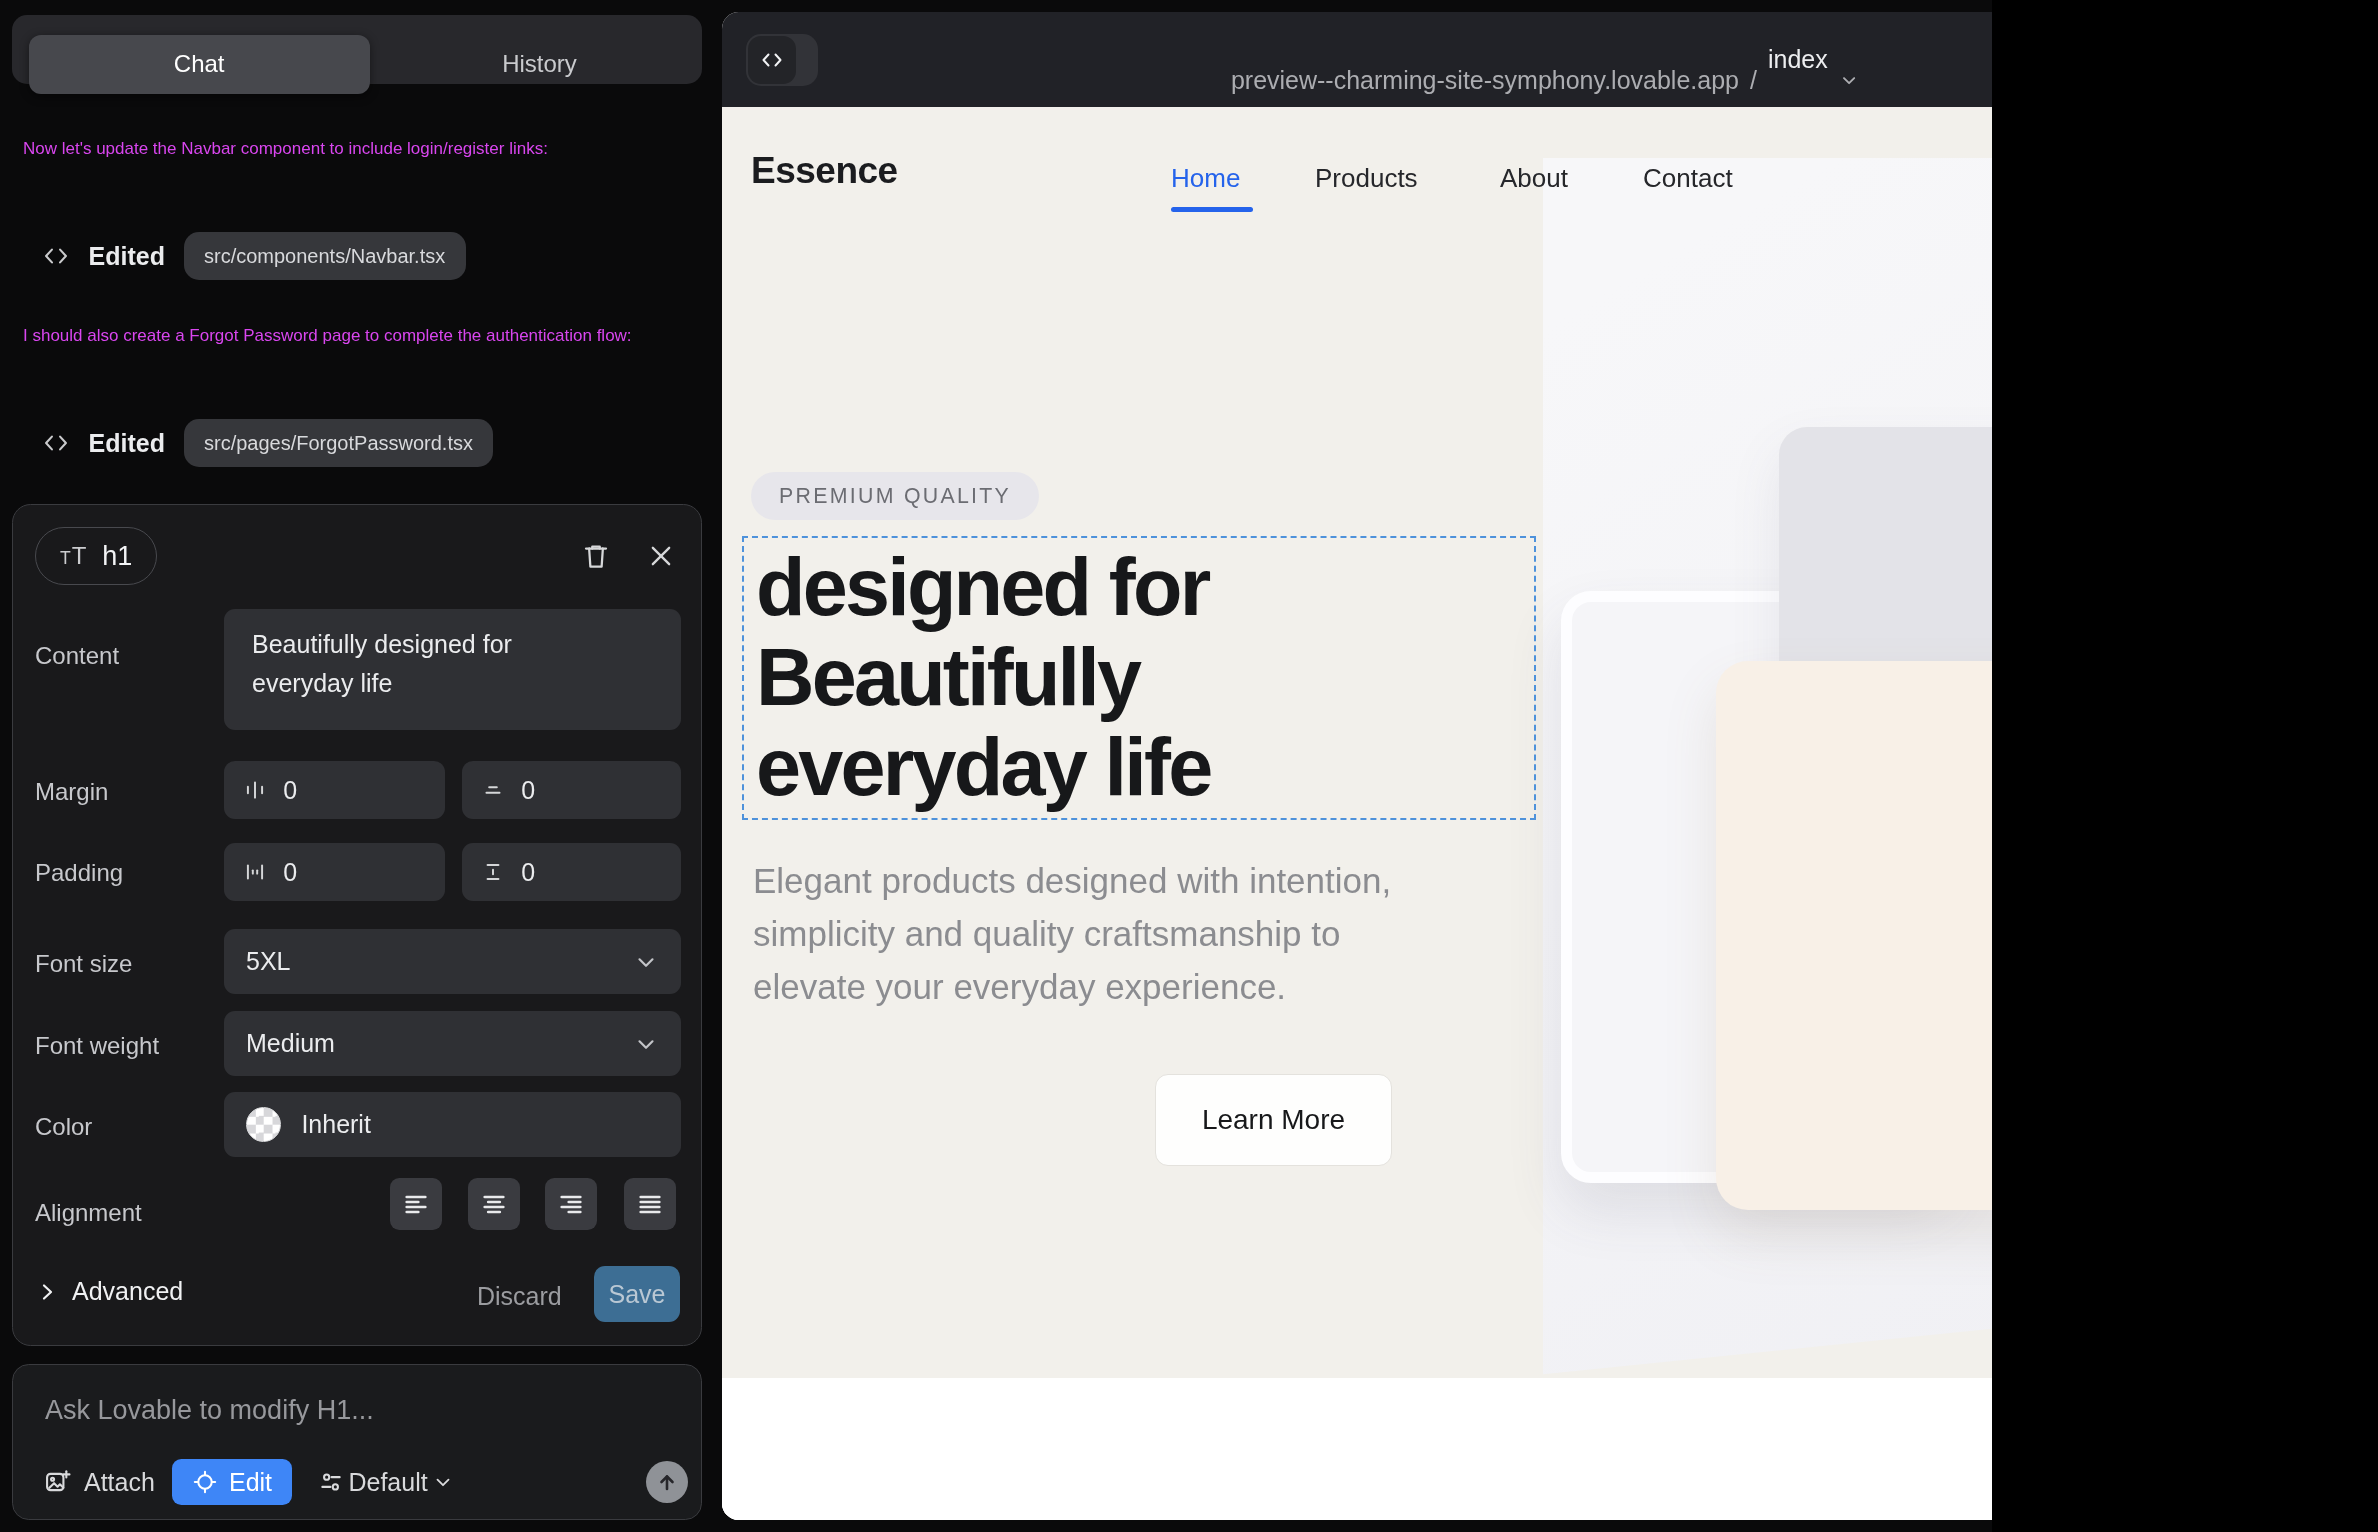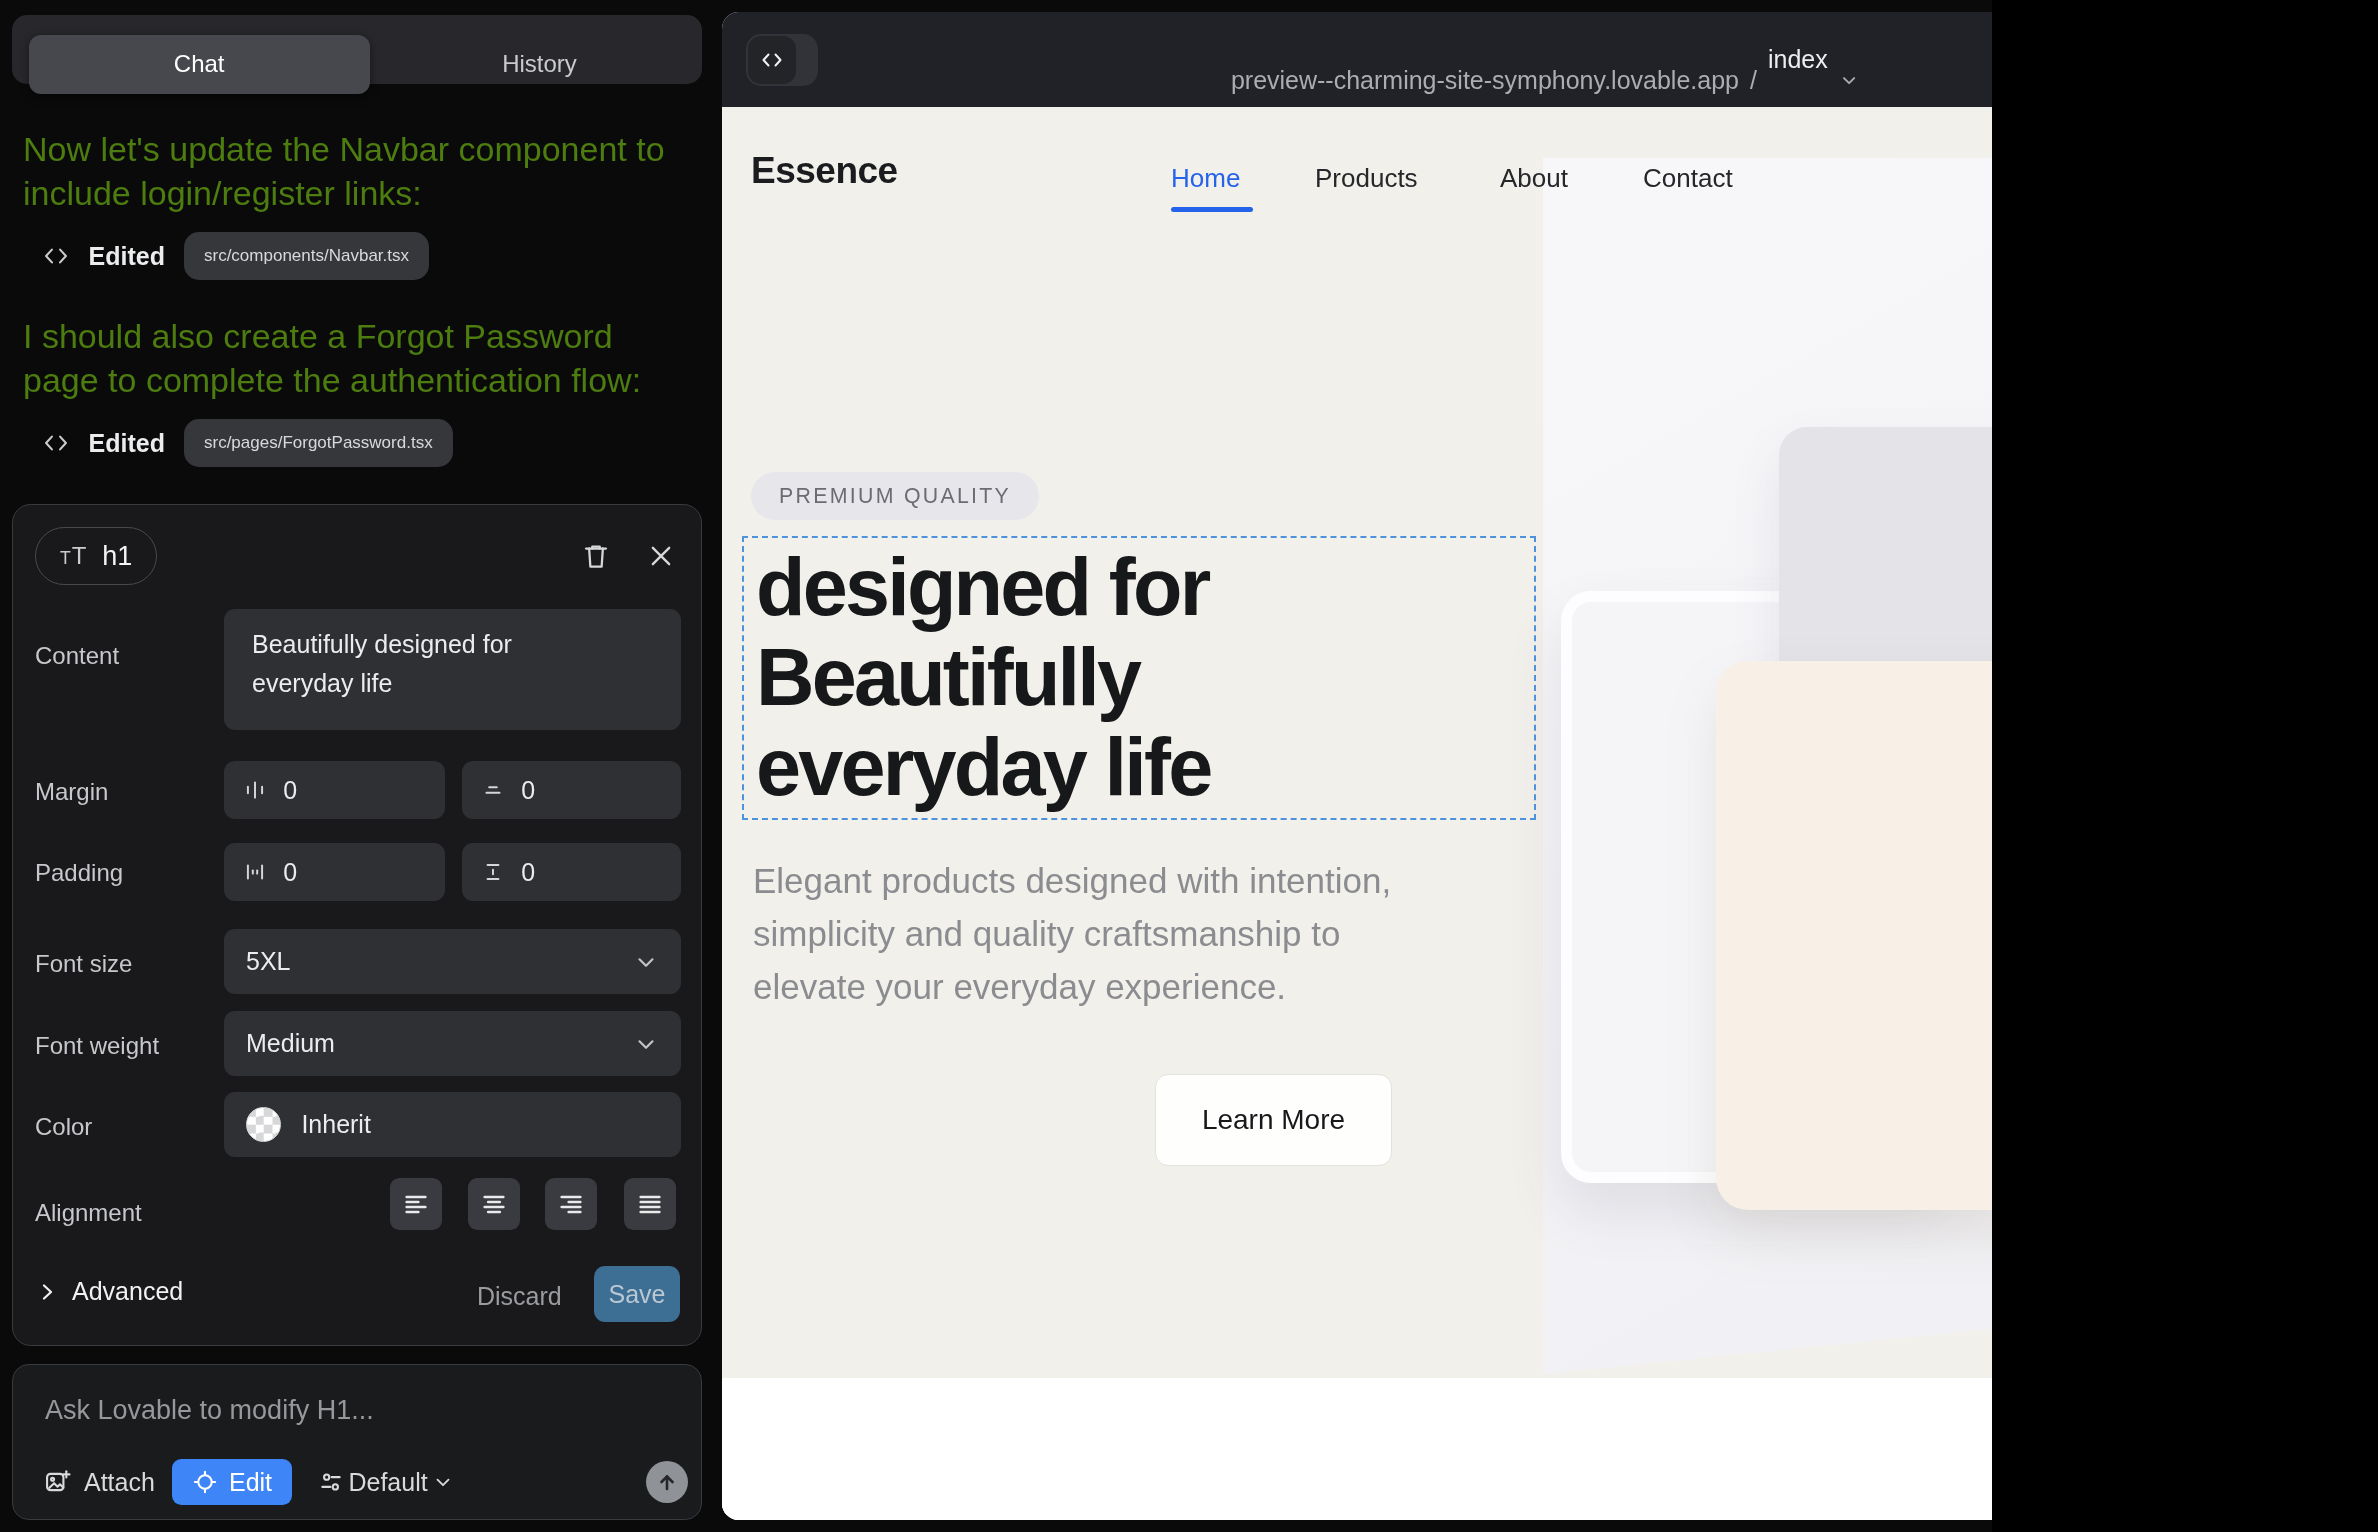--- a/index.html
+++ b/index.html
@@ -9,26 +9,26 @@
   svg{display:block;}
 
   
   .tabs-bar{left:12px;top:15px;width:690px;height:69px;background:#28282C;border-radius:15px;z-index:3;}
   .tab{top:19.5px;height:59px;display:flex;align-items:center;justify-content:center;font-size:24px;border-radius:12px;cursor:pointer;}
   .tab-chat{left:16.7px;width:341px;background:#47484D;color:#FFFFFF;box-shadow:0 2.8px 9.3px rgba(0,0,0,.45);}
   .tab-history{left:358px;width:339px;color:#C9CACD;}
   .pill-fragment{left:177px;top:69px;width:134px;height:24px;background:#3A3A3E;border-radius:0 0 13px 13px;z-index:2;}
   .pill-fragment .dot{position:absolute;top:13px;width:4.6px;height:4.6px;border-radius:50%;background:#B9BABC;}
 
-  .msg{left:23px;width:649px;color:#4d7c0f;font-size:34px;line-height:44px;z-index:1;}
+  .msg{left:23px;width:649px;color:#d946ef;font-size:17px;line-height:44px;z-index:1;}
   .edited-row{left:42px;display:flex;align-items:center;gap:18.6px;z-index:1;}
   .edited-row .code{color:#C9CACC;}
   .edited-label{color:#EBECEE;font-size:25px;font-weight:700;}
   .file-pill{background:#36373B;border-radius:15px;height:48px;display:flex;align-items:center;
-             padding:0 20.4px;color:#D8D9DC;font-size:17px;}
+             padding:0 20.4px;color:#D8D9DC;font-size:20px;}
 
   
   .editor-card{left:12px;top:504px;width:690px;height:842px;background:#19191B;border:1.9px solid #3A3B3F;
                border-radius:18.6px;box-sizing:border-box;z-index:4;}
   .tag-badge{left:22px;top:22px;height:58px;padding:0 24px;border:1.9px solid #48494E;border-radius:927px;
              display:inline-flex;align-items:center;gap:15px;box-sizing:border-box;}
   .tag-badge .ticon{color:#CBCCCF;font-size:24px;letter-spacing:0.9px;}
   .tag-badge .ticon .sm{font-size:17.6px;}
   .tag-badge .tag{color:#F3F4F6;font-size:27px;}
   .icon-btn{width:37px;height:37px;display:flex;align-items:center;justify-content:center;color:#D6D7D9;cursor:pointer;}

